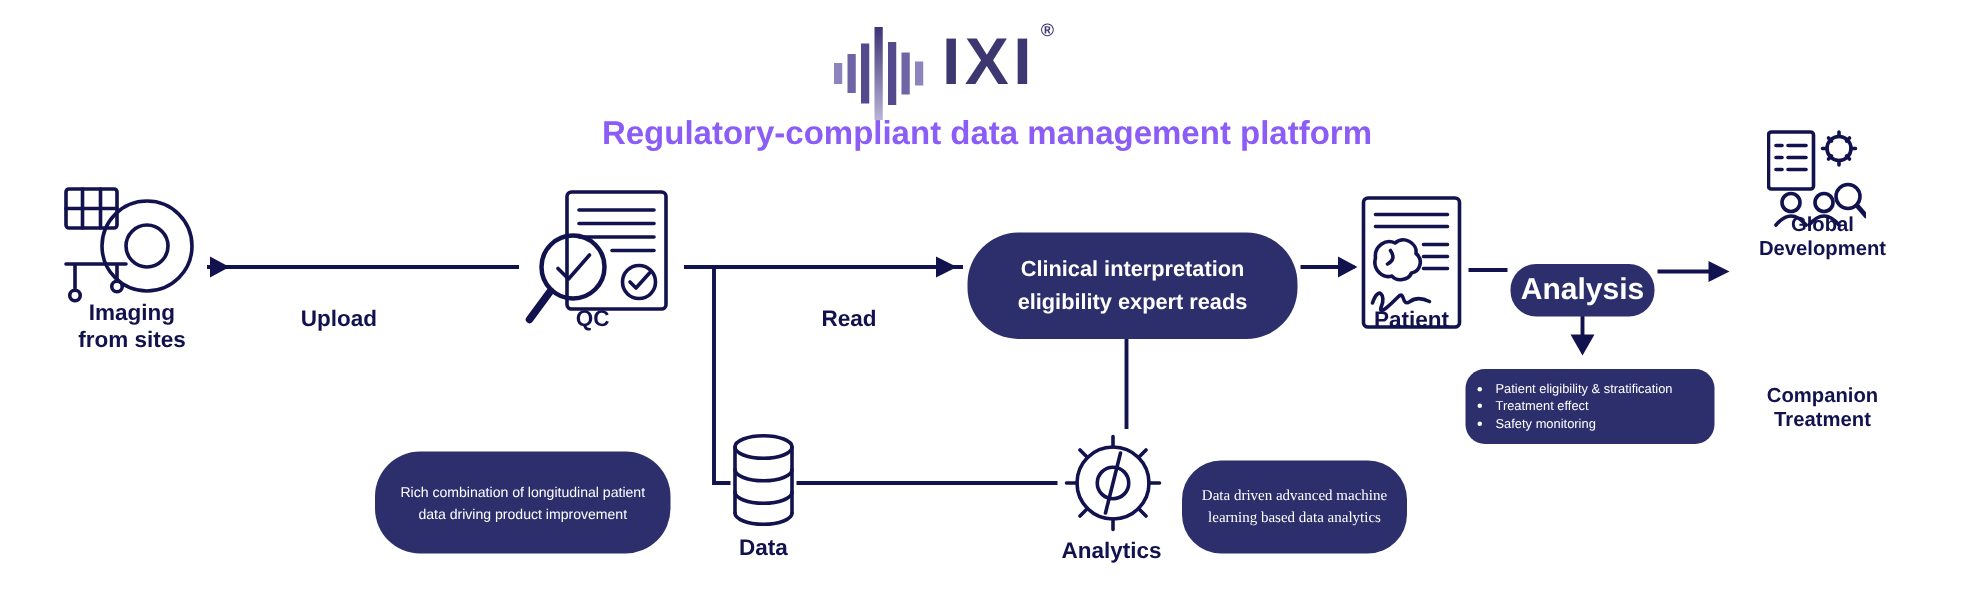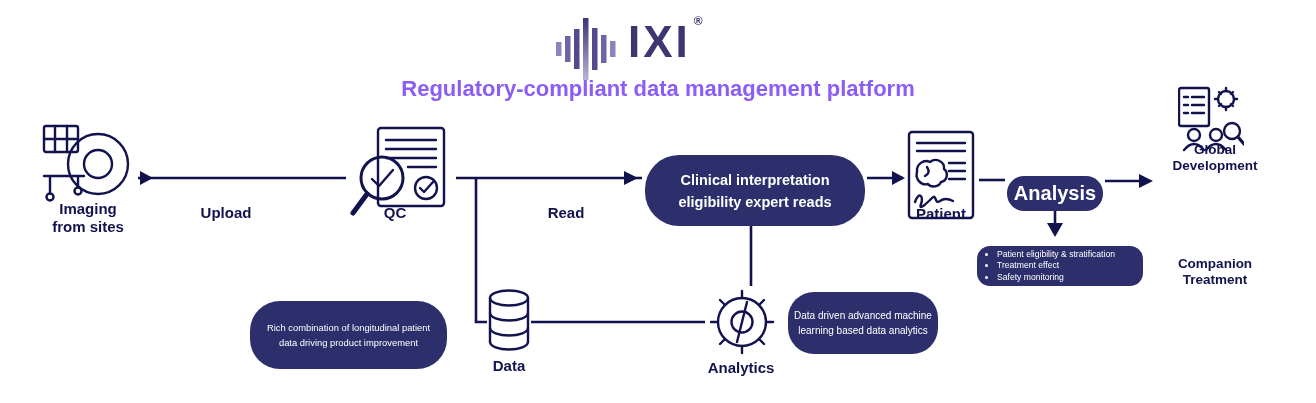--- a/index.html
+++ b/index.html
@@ -11,23 +11,23 @@
   .lbl-13{font-size:13.5px;line-height:16px;}
   .navybox{position:absolute;background:#2c2f6b;color:#ffffff;text-align:center;
            display:flex;flex-direction:column;justify-content:center;margin-top:12px;}
   .navybox .ln{display:block;}
   #clinical-box{left:645px;top:143px;width:220px;height:71px;border-radius:34px;
                 font-size:14.5px;font-weight:600;line-height:22px;}
   #analysis-button{left:1007px;top:164px;width:96px;height:35px;border-radius:17px;
                    font-size:20px;font-weight:600;}
   #rich-box{left:250px;top:289px;width:197px;height:68px;border-radius:30px;
             font-size:9.4px;line-height:15px;font-weight:500;}
-  #ml-box{left:788px;top:280px;width:150px;height:62px;border-radius:26px;
-          font-size:10px;line-height:15px;font-weight:500;}
-  #bullets-box{left:977px;top:234px;width:166px;height:40px;border-radius:13px;
+  #ml-box{left:788px;top:295px;width:150px;height:62px;border-radius:26px;
+          font-size:10px;line-height:15px;font-weight:500;font-family:Liberation Serif, serif;}
+  #bullets-box{left:977px;top:234px;width:166px;height:50px;border-radius:13px;
                justify-content:center;}
   #bullets-box ul{margin:0;padding:0 4px 0 20px;text-align:left;list-style:disc outside;}
   #bullets-box li{font-size:8.6px;line-height:11.5px;color:#ffffff;font-weight:500;}
   #logo-text{left:628px;top:17px;font-size:44px;font-weight:800;letter-spacing:3px;
              color:#3c3770;}
   #logo-text sup{font-size:12px;letter-spacing:0;position:relative;top:-16px;left:3px;font-weight:700;}
   #page-title{left:0;top:76px;width:1316px;text-align:center;font-size:22px;
               font-weight:700;color:#8b5cf6;}
   svg{display:block;}
   .ico path,.ico circle,.ico rect,.ico ellipse,.ico line{stroke:#12124e;fill:none;

